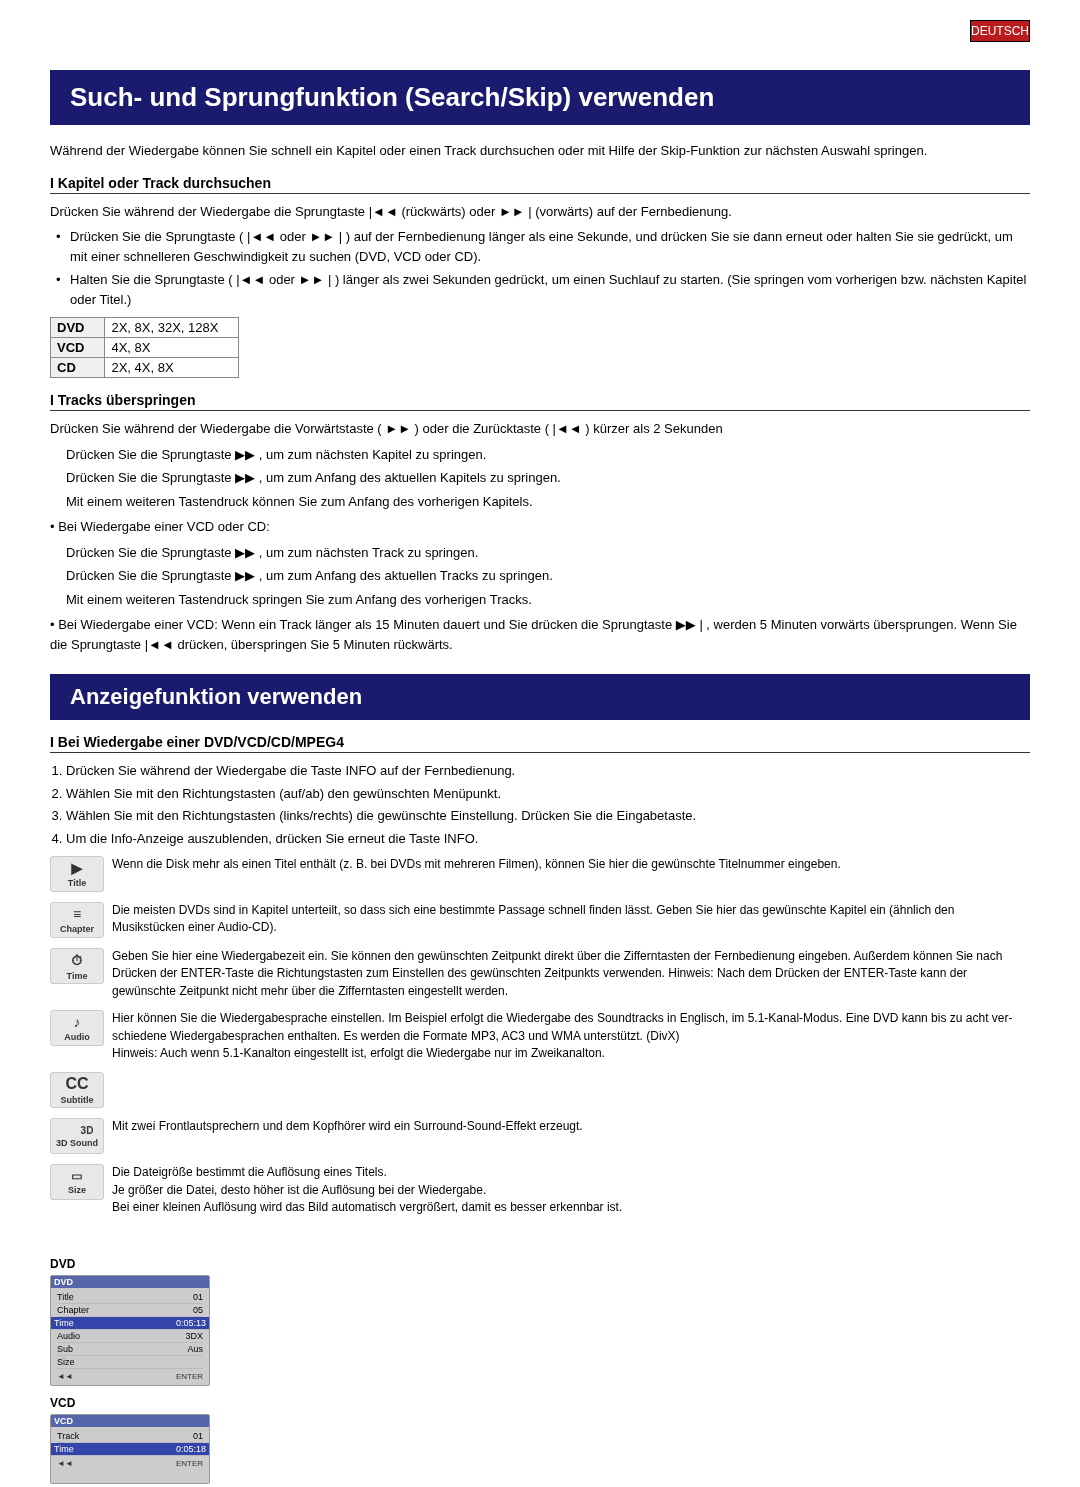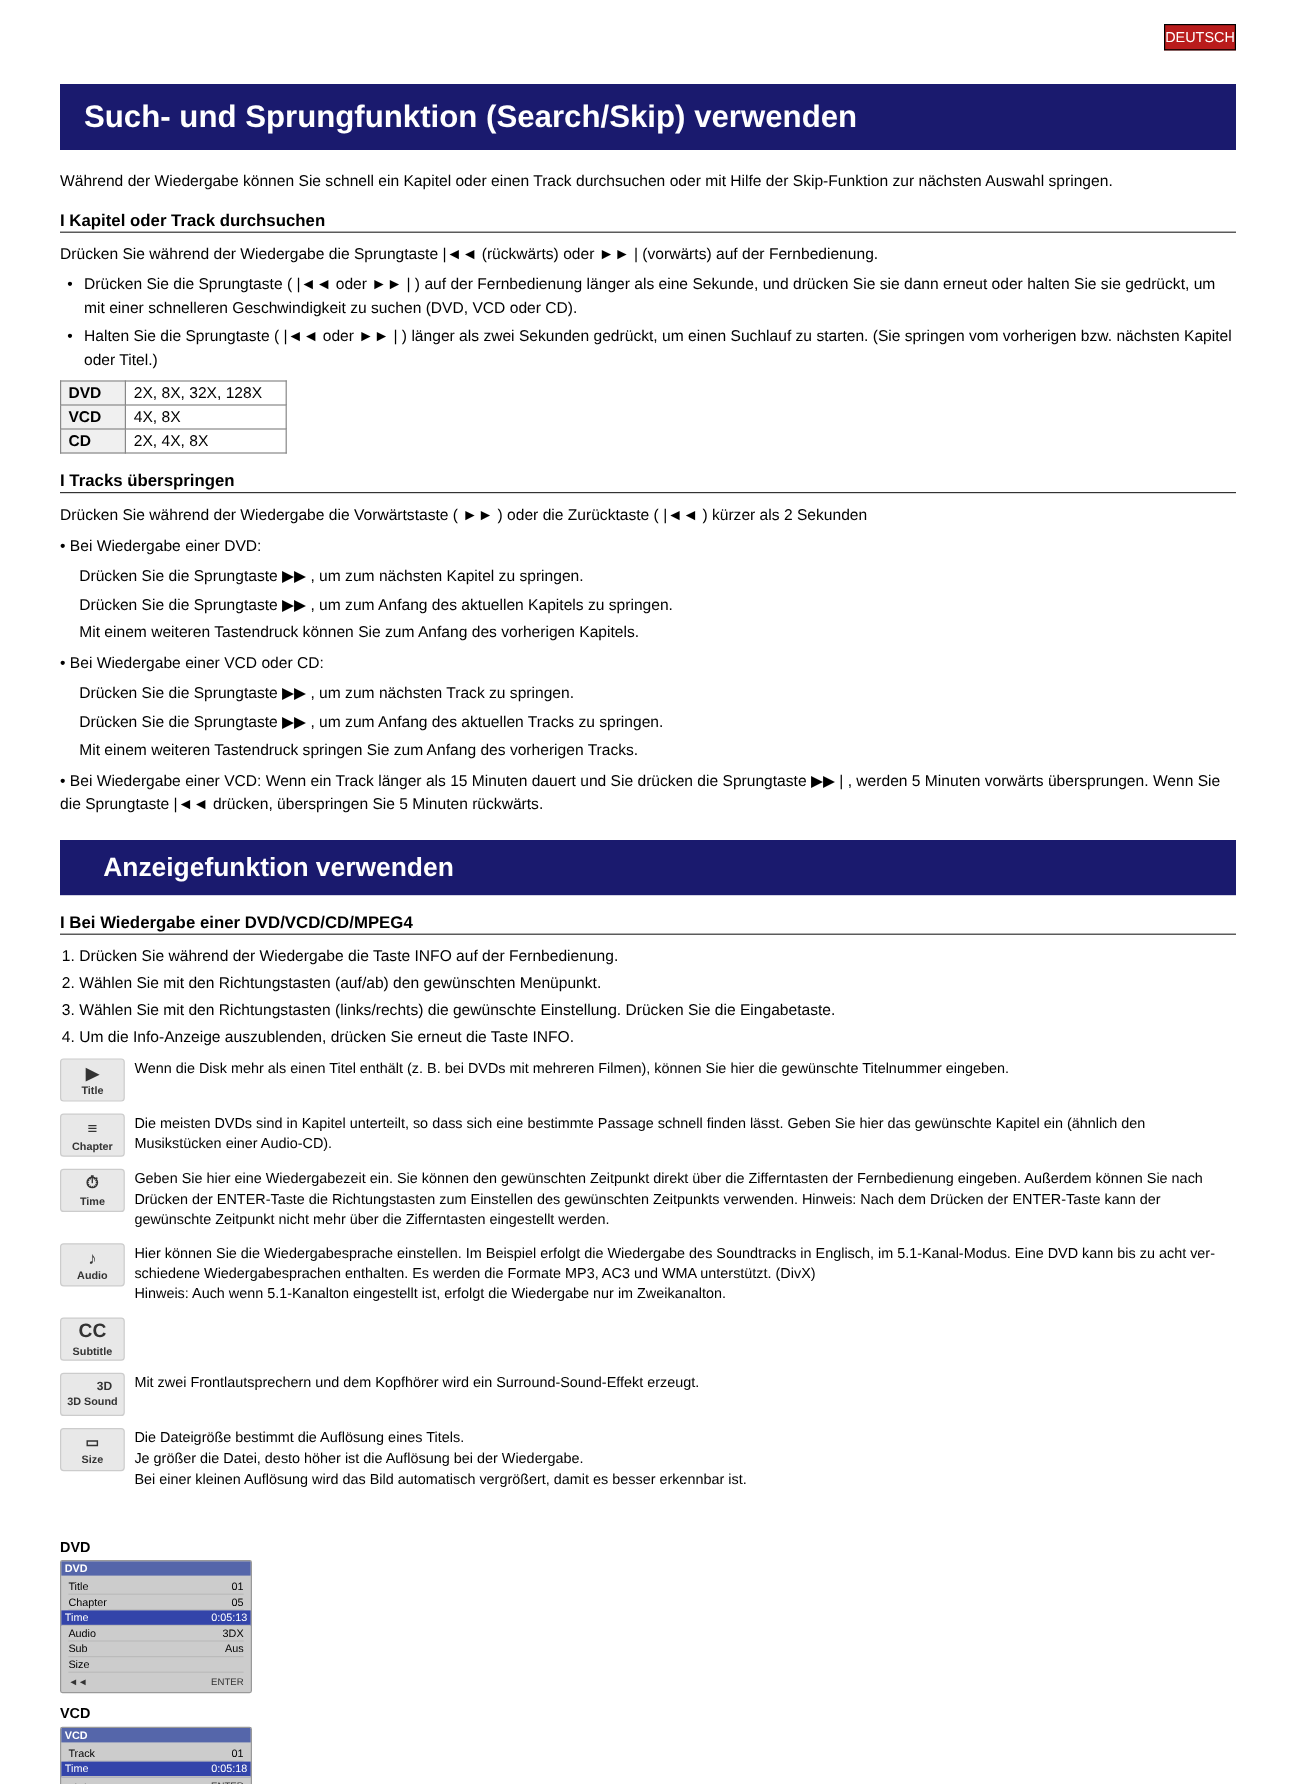--- a/index.html
+++ b/index.html
@@ -37,21 +37,21 @@
       margin-bottom: 16px;
       margin-top: 40px;
     }
 
     
     .section-title-banner {
       background: #1a1a6e;
       color: #fff;
       font-size: 22px;
       font-weight: bold;
-      padding: 10px 36px;
+      padding: 10px 20px;
       margin-bottom: 14px;
       margin-top: 20px;
     }
 
     .intro-text {
       font-size: 13px;
       margin-bottom: 14px;
       line-height: 1.5;
     }
 
@@ -261,21 +261,20 @@
     <td>2X, 4X, 8X</td>
   </tr>
 </tbody>
   </table>
 
 <div class="subsection-title">I Tracks überspringen</div>
 
 <p class="body-text">Drücken Sie während der Wiedergabe die Vorwärtstaste ( ►► ) oder die Zurücktaste ( |◄◄ ) kürzer als 2 Sekunden</p>
 
 <div style="margin-bottom:6px;">
-  <div class="body-text">• Bei Wiedergabe einer DVD:</div>
   <div class="bullet-item-dash">Drücken Sie die Sprungtaste ▶▶ , um zum nächsten Kapitel zu springen.</div>
   <div class="bullet-item-dash">Drücken Sie die Sprungtaste ▶▶ , um zum Anfang des aktuellen Kapitels zu springen.</div>
   <div class="bullet-item-dash">Mit einem weiteren Tastendruck können Sie zum Anfang des vorherigen Kapitels.</div>
 </div>
 
 <div style="margin-bottom:6px;">
   <div class="body-text">• Bei Wiedergabe einer VCD oder CD:</div>
   <div class="bullet-item-dash">Drücken Sie die Sprungtaste ▶▶ , um zum nächsten Track zu springen.</div>
   <div class="bullet-item-dash">Drücken Sie die Sprungtaste ▶▶ , um zum Anfang des aktuellen Tracks zu springen.</div>
   <div class="bullet-item-dash">Mit einem weiteren Tastendruck springen Sie zum Anfang des vorherigen Tracks.</div>

